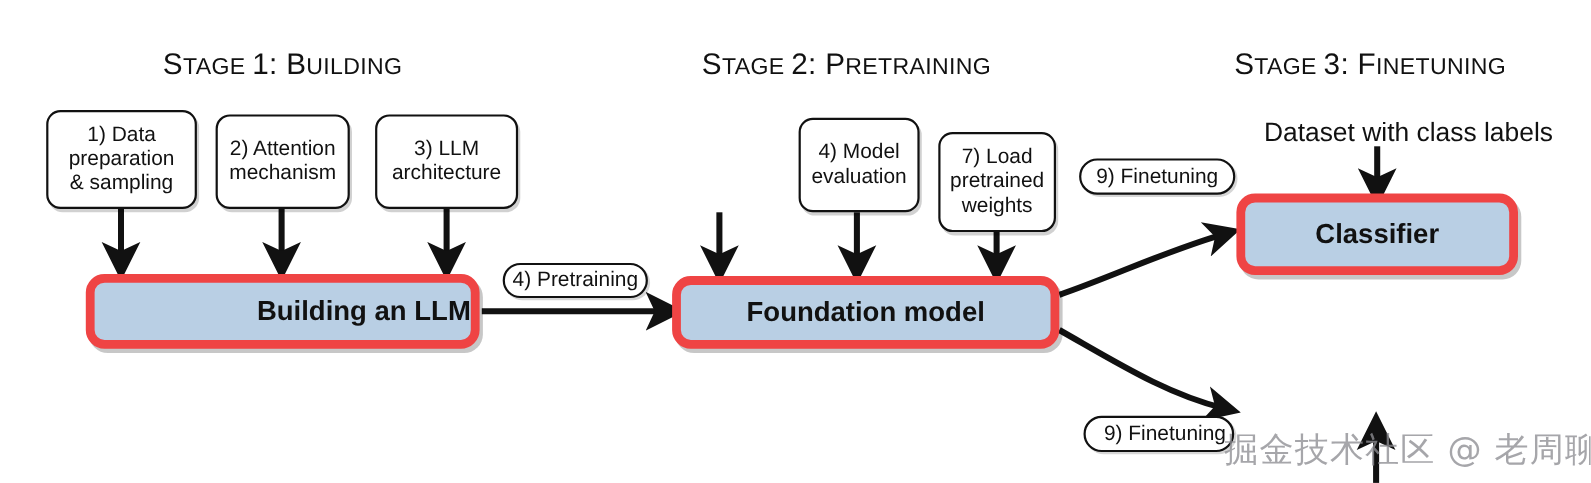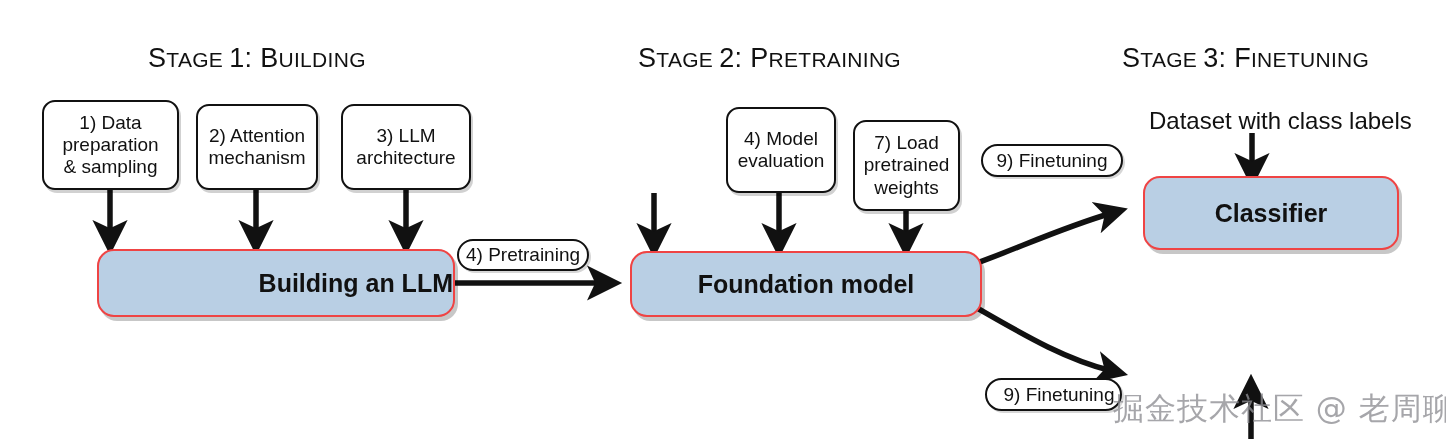--- a/index.html
+++ b/index.html
@@ -34,26 +34,25 @@
     border-radius:13px;
     line-height:1.16;
   }
   .node.small{
     font-size:19px;
     padding:4px 6px;
     box-shadow:2px 3px 0 rgba(0,0,0,.18);
   }
   .node.blue{
     background:#b9cfe4;
-    border:2px solid #ef4444;
+    border:8px solid #ef4444;
     border-radius:17px;
     font-weight:bold;
     font-size:25px;
     box-shadow:3px 4px 0 rgba(0,0,0,.22);
-    margin-left:19px;
   }
 
   
   .pill{
     position:absolute;
     box-sizing:border-box;
     display:flex;align-items:center;justify-content:center;
     border:2.5px solid #111;
     background:#fff;
     border-radius:999px;

